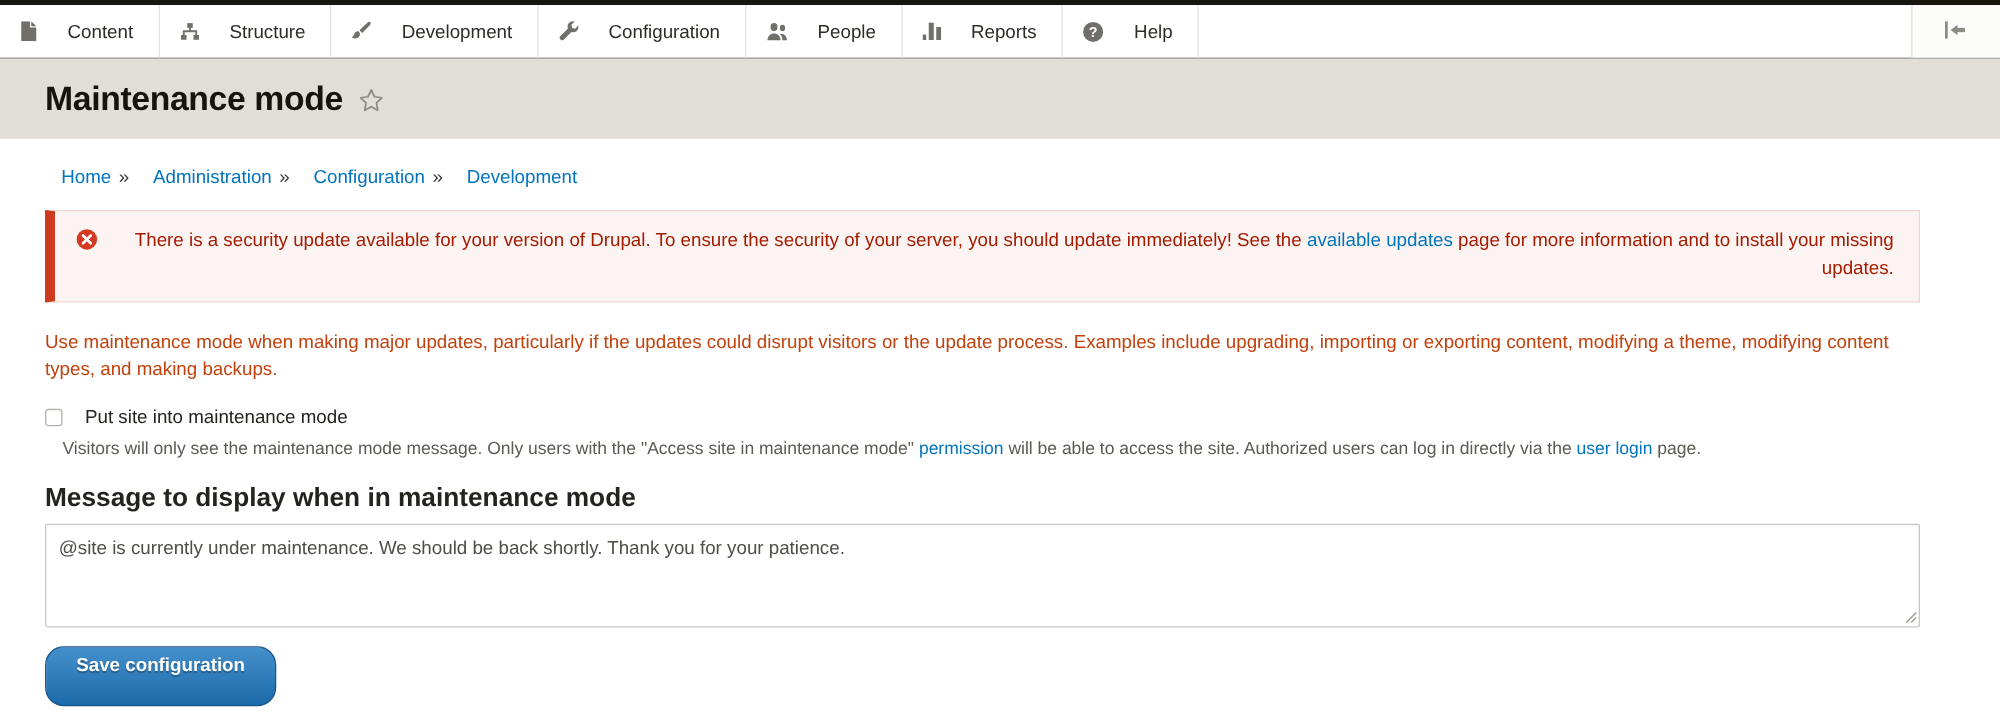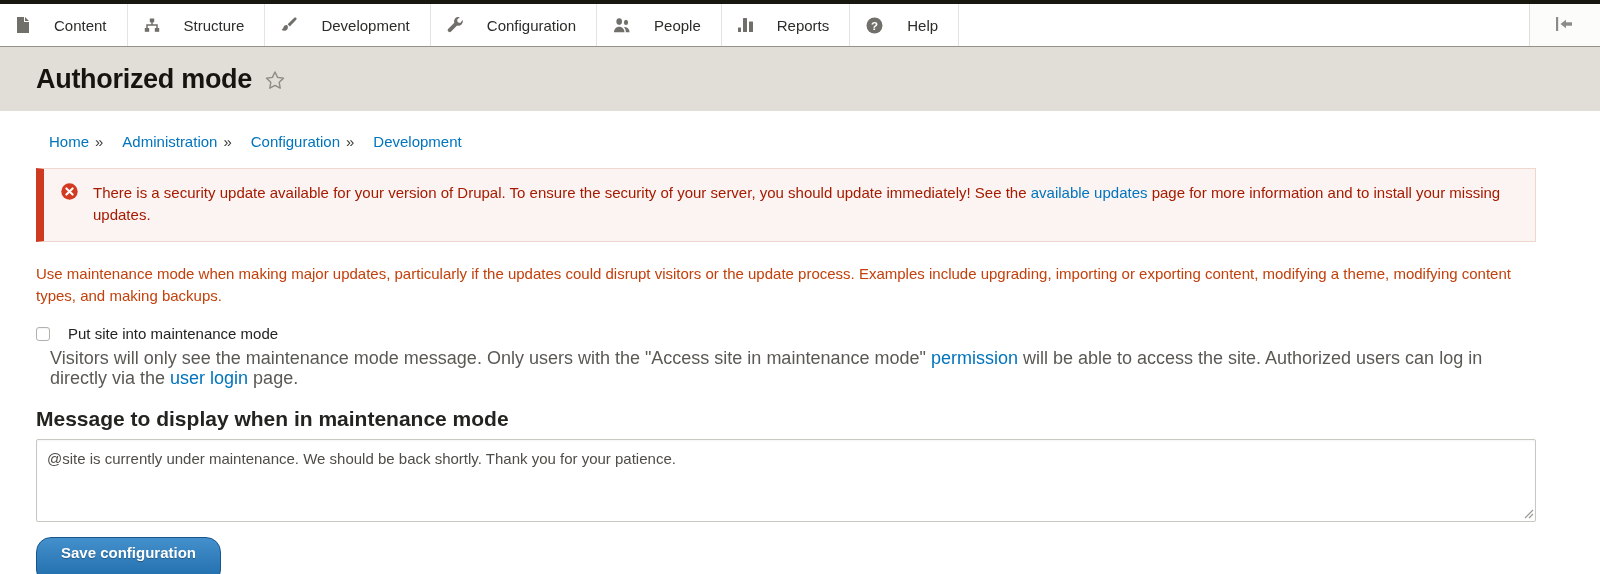--- a/index.html
+++ b/index.html
@@ -51,40 +51,40 @@
   .breadcrumb .sep { margin: 0 6px; color: #3a3a37; }
 
   .messages-error {
     margin-top: 18px;
     background: #fcf4f2;
     border: 1px solid #efd7cf;
     border-left: 8px solid #cd3a20;
     color: #a51b00;
     position: relative;
     padding: 13px 20px 15px 49px;
-    font-size: 15px; line-height: 22px;
+    font-size: 15px; line-height: 22px; text-align: right;
   }
   .messages-error .err-icon { position: absolute; left: 17px; top: 14px; }
   .messages-error a { color: #0074bd; text-decoration: none; cursor: pointer; }
 
   .intro { margin-top: 21px; font-size: 15px; line-height: 22px; color: #c2410c; }
 
   .checkbox-row {
     margin-top: 18px; display: flex; align-items: center; gap: 18px;
     font-size: 15px; color: #232320;
   }
   input[type="checkbox"] {
     appearance: none; -webkit-appearance: none;
     width: 14px; height: 14px; flex: none;
     border: 1px solid #b3b1ac; border-radius: 3px; background: #fff;
     box-shadow: inset 0 1px 1px rgba(0,0,0,0.05);
     cursor: pointer;
   }
   .checkbox-desc {
-    margin: 6px 0 0 14px; font-size: 18px; color: #5a5954; line-height: 20px;
+    margin: 6px 0 0 14px; font-size: 14px; color: #5a5954; line-height: 20px;
   }
   .checkbox-desc a { color: #0074bd; text-decoration: none; cursor: pointer; }
 
   .field-label { margin-top: 19px; font-size: 21px; font-weight: bold; color: #232320; }
 
   .textarea-wrap { position: relative; margin-top: 8px; }
   textarea {
     display: block; width: 100%; height: 83px;
     border: 1px solid #c8c8c3; border-radius: 2px;
     padding: 9px 10px;
@@ -193,21 +193,21 @@
       <svg width="20" height="14" viewBox="0 0 20 14">
           <rect x="1" y="0" width="2.2" height="14" fill="#8d8b85"></rect>
           <polygon points="5.5,7 11,2.8 11,11.2" fill="#8d8b85"></polygon>
           <rect x="10.5" y="5.3" width="6.5" height="3.4" fill="#8d8b85"></rect>
         </svg>
     </span>
   </button>
 </nav>
 
 <header class="page-header">
-  <h1 class="page-title">Authorized mode</h1>
+  <h1 class="page-title">Maintenance mode</h1>
   <button class="star-btn">
     <span>
       <svg width="22" height="21" viewBox="0 0 22 21">
           <path d="M11 2l2.6 5.4 5.9.8-4.3 4.1 1 5.9L11 15.4l-5.2 2.8 1-5.9L2.5 8.2l5.9-.8z" fill="none" stroke="#8d8b85" stroke-width="1.4" stroke-linejoin="round"></path>
         </svg>
     </span>
   </button>
 </header>
 
 <main class="content">

